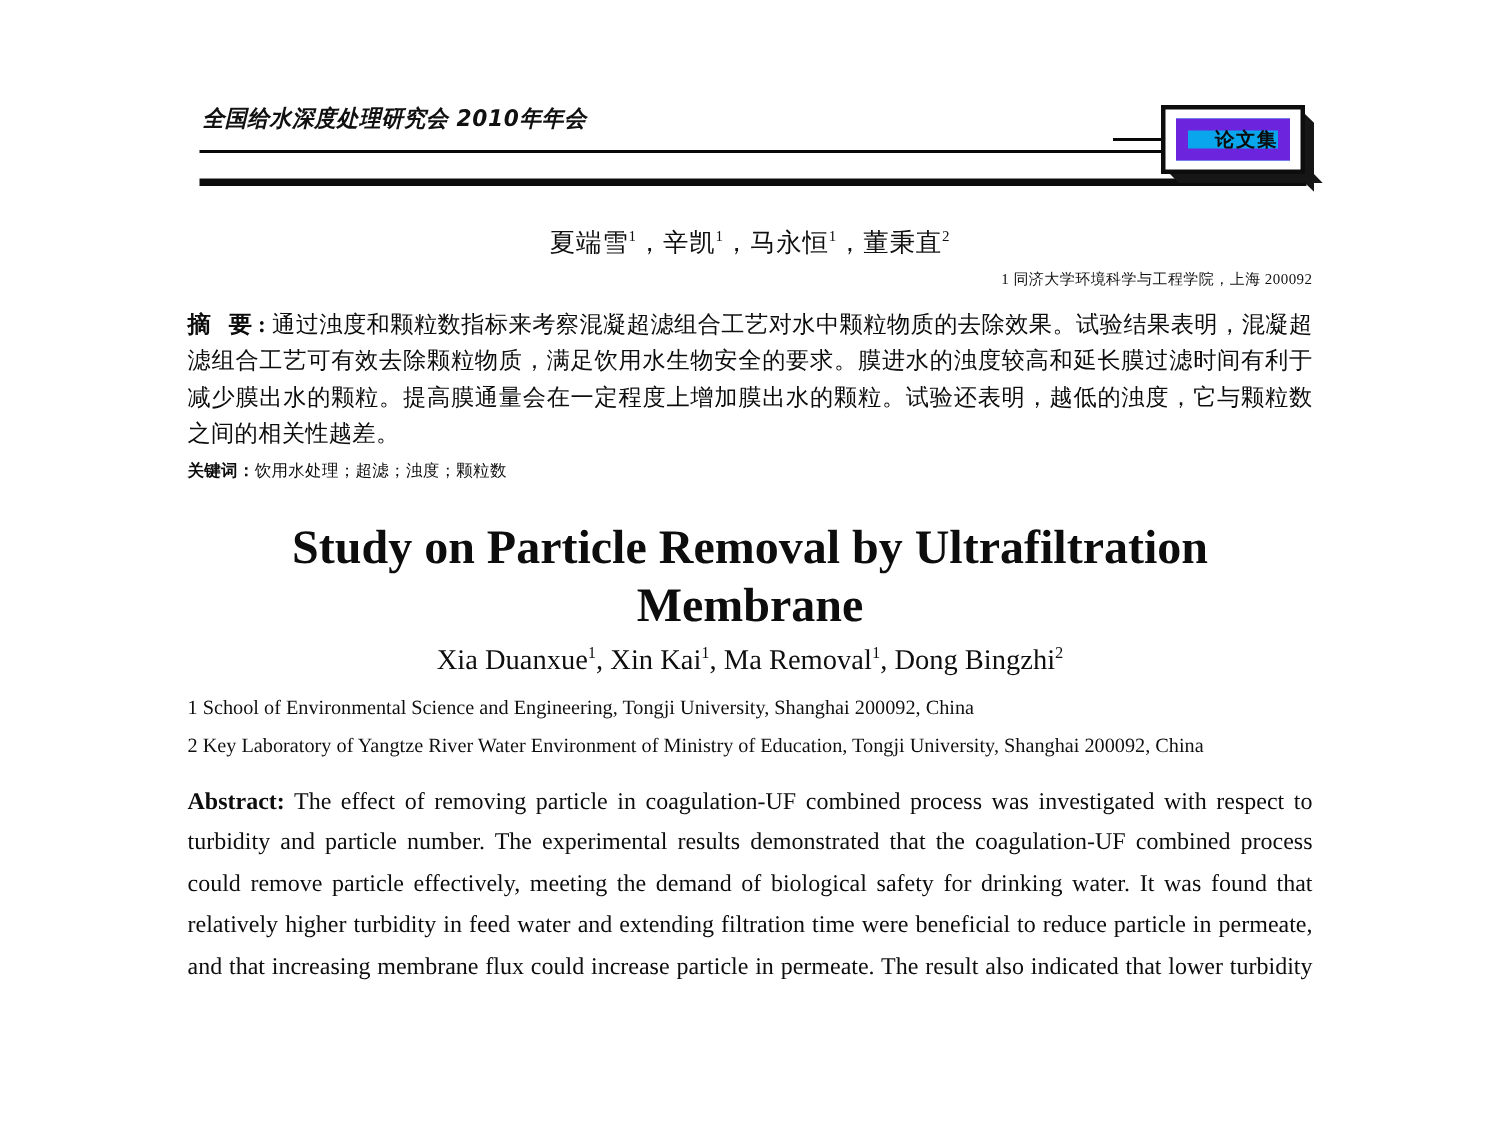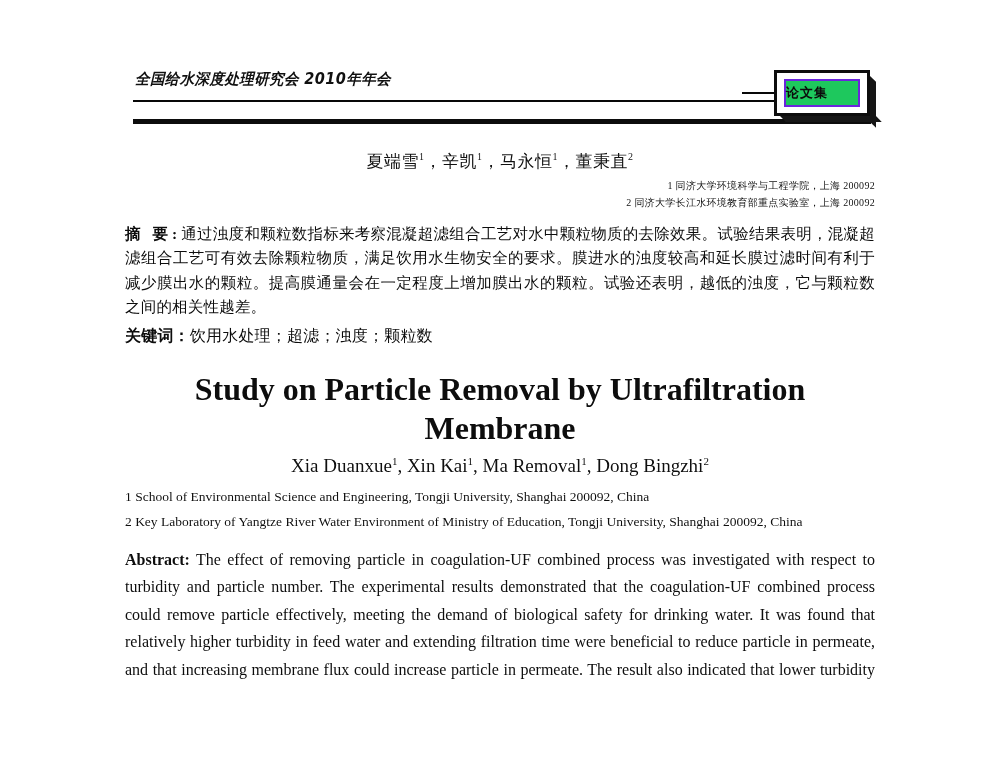--- a/index.html
+++ b/index.html
@@ -76,26 +76,26 @@
     border: 3px solid #111111;
     background: #ffffff;
     box-sizing: border-box;
   }
   .stamp-inner {
     position: absolute;
     left: 7px;
     top: 6px;
     right: 7px;
     bottom: 6px;
-    border: 2px solid #6d28d9;
-    background: #22c55e;
+    border: 8px solid #6d28d9;
+    background: #0ea5e9;
     box-sizing: border-box;
     display: flex;
     align-items: center;
-    justify-content: flex-start;
+    justify-content: flex-end;
   }
   .stamp-label {
     font-family: "DejaVu Sans", "Liberation Sans", sans-serif;
     font-weight: bold;
     font-size: 13px;
     letter-spacing: 1px;
     color: #101010;
   }
   .stamp-shadow-right {
     position: absolute;
@@ -170,21 +170,21 @@
     color: #111111;
     letter-spacing: 0.2px;
   }
   .cn-abstract .lead {
     font-weight: bold;
     letter-spacing: 4px;
   }
 
   .cn-keywords {
     margin: 3px 0 0 0;
-    font-size: 16px;
+    font-size: 11px;
     line-height: 1.58;
     color: #111111;
     letter-spacing: 0.2px;
   }
   .cn-keywords .lead { font-weight: bold; }
 
   .en-title {
     text-align: center;
     font-family: "Liberation Serif", "DejaVu Serif", serif;
     font-size: 32px;
@@ -247,21 +247,20 @@
   </div>
 
   <div class="doc">
 
 
     <div class="cn-authors">
       <span><span>夏端雪</span><sup>1</sup></span>，<span><span>辛凯</span><sup>1</sup></span>，<span><span>马永恒</span><sup>1</sup></span>，<span><span>董秉直</span><sup>2</sup></span>
     </div>
 
     <div class="cn-affil">1 同济大学环境科学与工程学院，上海 200092</div>
-    <div class="cn-affil">2 同济大学长江水环境教育部重点实验室，上海 200092</div>
 
     <p class="cn-abstract"><span class="lead">摘 要:</span><span>通过浊度和颗粒数指标来考察混凝超滤组合工艺对水中颗粒物质的去除效果。试验结果表明，混凝超滤组合工艺可有效去除颗粒物质，满足饮用水生物安全的要求。膜进水的浊度较高和延长膜过滤时间有利于减少膜出水的颗粒。提高膜通量会在一定程度上增加膜出水的颗粒。试验还表明，越低的浊度，它与颗粒数之间的相关性越差。</span></p>
 
     <p class="cn-keywords"><span class="lead">关键词：</span><span>饮用水处理；超滤；浊度；颗粒数</span></p>
 
     <h2 class="en-title">Study on Particle Removal by Ultrafiltration Membrane</h2>
 
     <div class="en-authors">
       <span><span>Xia Duanxue</span><sup>1</sup></span>, <span><span>Xin Kai</span><sup>1</sup></span>, <span><span>Ma Removal</span><sup>1</sup></span>, <span><span>Dong Bingzhi</span><sup>2</sup></span>
     </div>

